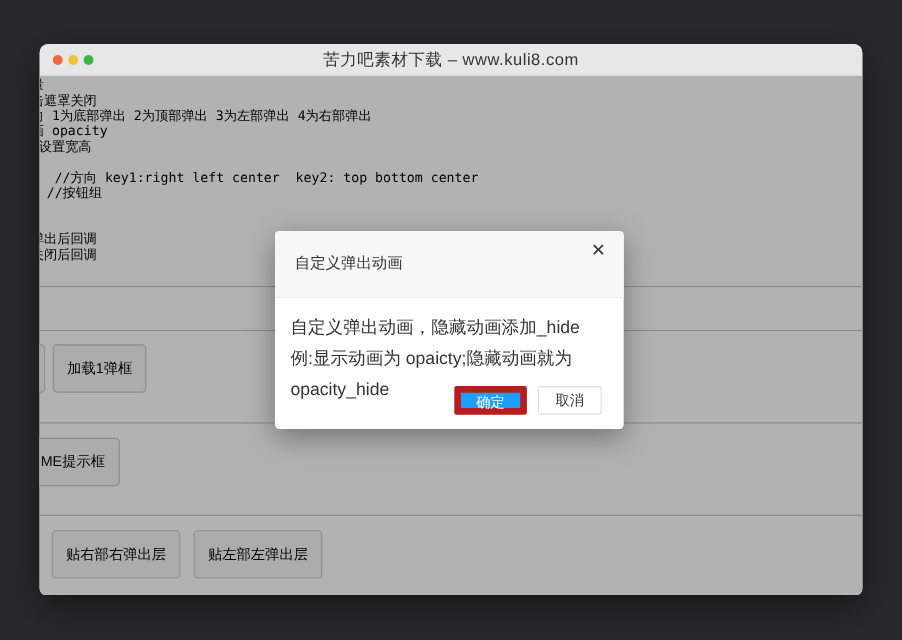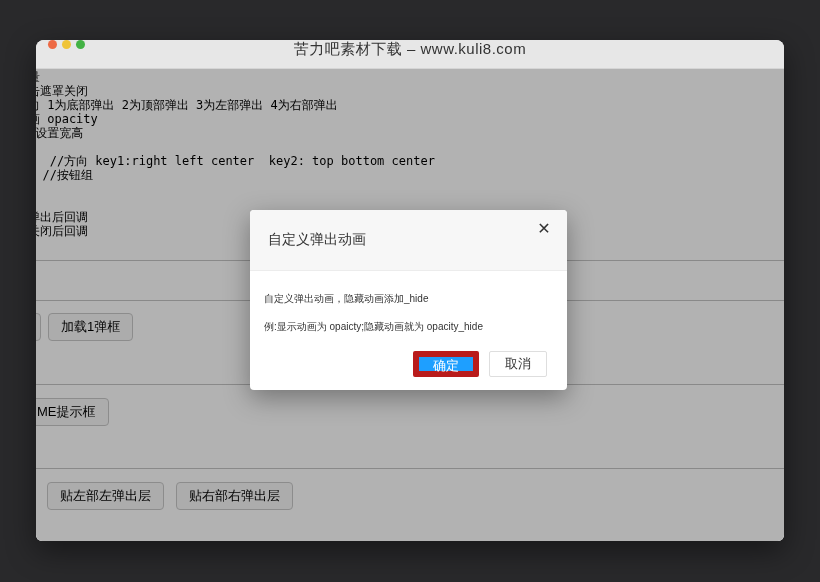--- a/index.html
+++ b/index.html
@@ -8,21 +8,21 @@
     font-family:"Liberation Sans", sans-serif;position:relative;
   }
   
   .window{
     position:absolute;left:36px;top:40px;width:748px;height:501px;
     border-radius:8px 8px 6px 6px;overflow:hidden;background:#fff;
     box-shadow:0 10px 30px rgba(0,0,0,.45);
   }
   .titlebar{
     height:28px;background:#e7e7e7;border-bottom:1px solid #d5d5d5;
-    display:flex;align-items:flex-start;position:relative;
+    display:flex;align-items:center;position:relative;
   }
   .dots{display:flex;gap:5px;margin-left:12px;}
   .dot{width:9px;height:9px;border-radius:50%;}
   .dot.red{background:#ED6A45;}
   .dot.yellow{background:#EFC439;}
   .dot.green{background:#43B244;}
   .win-title{
     position:absolute;left:0;right:0;text-align:center;
     font-size:15px;color:#333;letter-spacing:.5px;
   }
@@ -33,21 +33,21 @@
     font-family:"DejaVu Sans Mono", monospace;
     font-size:12px;line-height:14px;color:#000;white-space:pre;
   }
   .hr{position:absolute;left:0;right:0;height:0;border-top:1px solid #c4c4c4;}
   .hr1{top:191px;} .hr2{top:231px;} .hr3{top:315px;} .hr4{top:399px;}
   .btn-row{position:absolute;display:flex;align-items:center;}
   .row1{top:244px;left:-45px;gap:7px;}
   .row2{top:329px;left:-12px;}
   .row3{top:413px;left:11px;gap:12px;}
   .pbtn{
-    height:28px;padding:0 12px;font-size:13px;color:#000;
+    height:44px;padding:0 12px;font-size:13px;color:#000;
     background:#f7f7f7;border:1px solid #c9c9c9;border-radius:4px;
     font-family:"Liberation Sans", sans-serif;white-space:nowrap;
   }
   .pbtn.clipped{width:50px;padding:0;}
   
   .mask{position:absolute;inset:0;background:rgba(0,0,0,0.30);z-index:5;}
   
   .modal{
     position:absolute;left:214px;top:141px;width:317px;height:180px;
     background:#fff;border-radius:4px;z-index:10;
@@ -56,21 +56,21 @@
   .modal-header{
     height:38px;background:#f7f7f7;border-bottom:1px solid #ececec;
     border-radius:4px 4px 0 0;display:flex;align-items:center;
     padding:11px 18px;position:relative;
   }
   .modal-title{font-size:14px;color:#333;}
   .modal-close{
     position:absolute;right:13px;top:9px;width:20px;height:20px;
     font-size:16px;color:#333;text-align:center;line-height:20px;cursor:pointer;
   }
-  .modal-body{padding:14px 14px 0 14px;font-size:10px;color:#333;}
+  .modal-body{padding:14px 14px 0 14px;font-size:16px;color:#333;}
   .modal-body p{margin:0;line-height:28px;}
   .modal-footer{
     position:absolute;right:20px;bottom:13px;display:flex;gap:10px;align-items:center;
   }
   .btn-ok{
     height:26px;padding:0 14px;border:6px solid #b91c1c;border-radius:2px;
     background:#1E9FFF;color:#fff;font-size:13px;
     font-family:"Liberation Sans", sans-serif;
   }
   .btn-cancel{
@@ -116,22 +116,22 @@
     <div class="btn-row row1">
       <button class="pbtn clipped"></button>
       <button class="pbtn">加载1弹框</button>
     </div>
 
     <div class="btn-row row2">
       <button class="pbtn">ME提示框</button>
     </div>
 
     <div class="btn-row row3">
+      <button class="pbtn">贴右部右弹出层</button>
       <button class="pbtn">贴左部左弹出层</button>
-      <button class="pbtn">贴右部右弹出层</button>
     </div>
 
     <div class="mask"></div>
 
     <div class="modal">
       <div class="modal-header">
         <span class="modal-title">自定义弹出动画</span>
         <span class="modal-close">✕</span>
       </div>
       <div class="modal-body">

